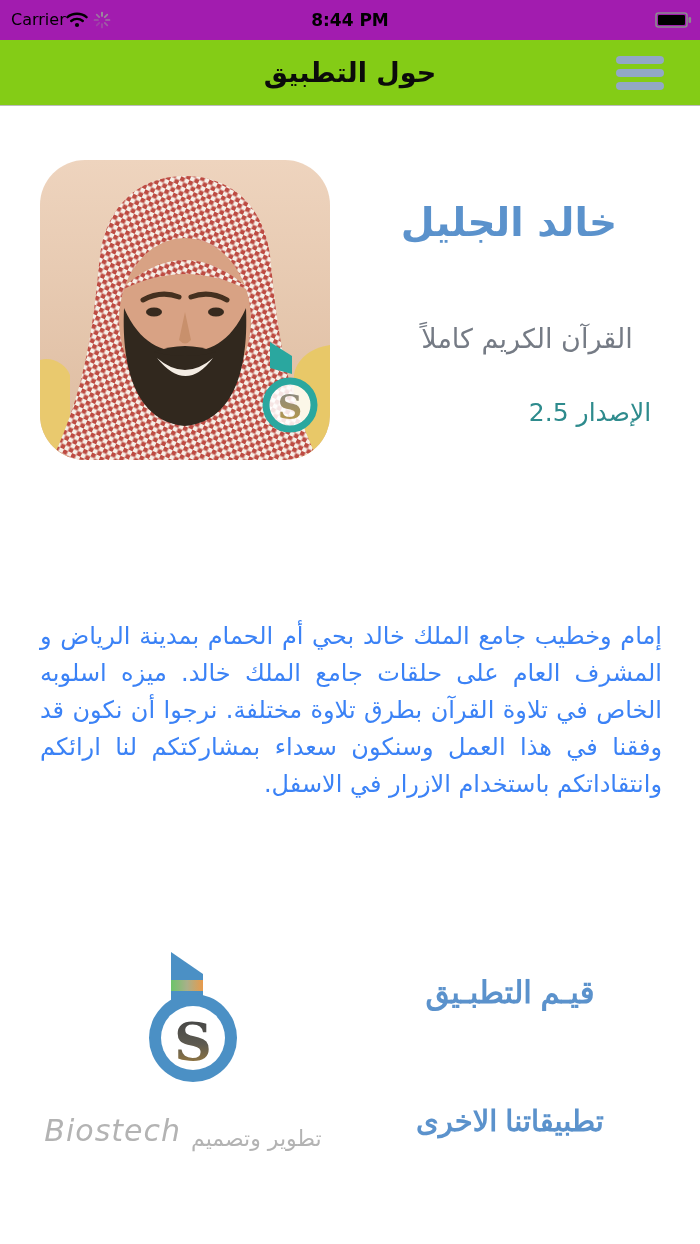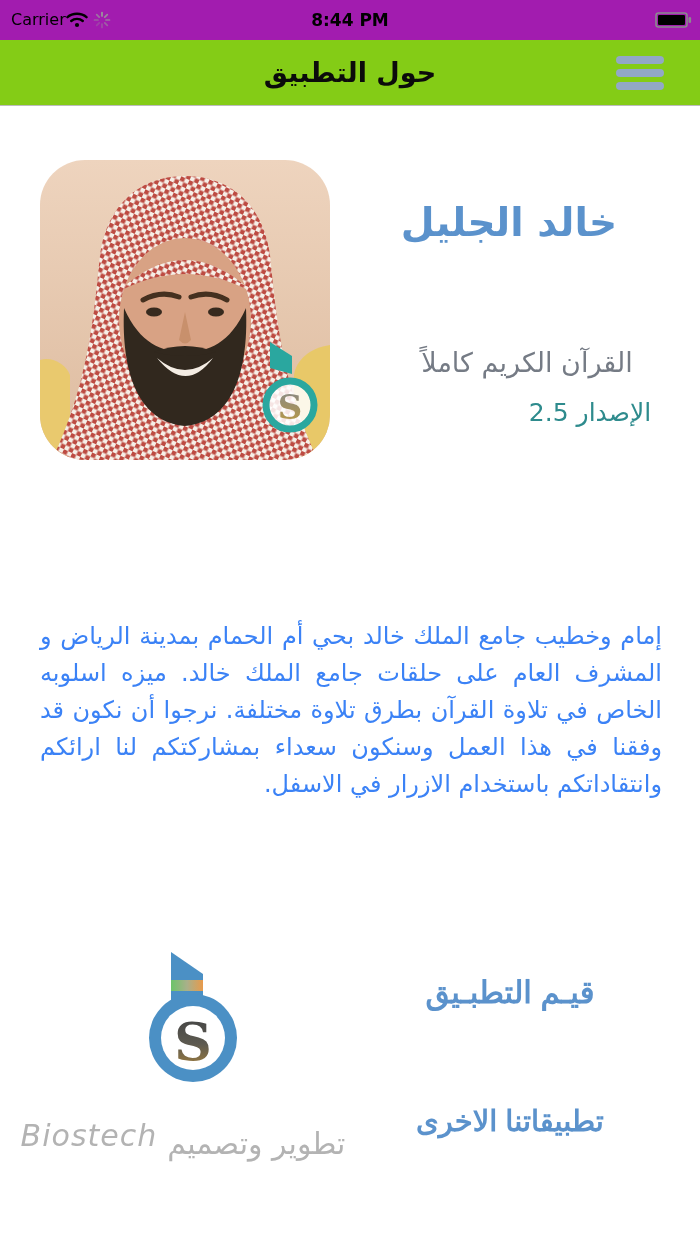--- a/index.html
+++ b/index.html
@@ -45,21 +45,21 @@
     position:absolute; left:40px; top:160px; width:290px; height:300px;
     border-radius:45px; overflow:hidden;
   }
   .name {
     position:absolute; left:359px; top:200px; width:300px;
     text-align:center; font-size:39px; font-weight:700; color:#5b92cc;
     direction:rtl; white-space:nowrap;
   }
   .subtitle {
     position:absolute; left:377px; top:323px; width:300px;
-    text-align:center; font-size:27px; color:#757b85; direction:rtl; white-space:nowrap;margin-top:24px;
+    text-align:center; font-size:27px; color:#757b85; direction:rtl; white-space:nowrap;
   }
   .version {
     position:absolute; left:480px; top:398px; width:220px;
     text-align:center; font-size:25px; color:#2e8b8d; direction:rtl; white-space:nowrap;
   }
   
   .about {
     position:absolute; left:40px; top:618px; width:622px;
     direction:rtl; text-align:justify; font-size:24px; line-height:37px;
     color:#3b82f6;
@@ -74,21 +74,21 @@
   .other-apps-button {
     position:absolute; left:400px; top:1104px; width:220px;
     text-align:center; font-size:29px; font-weight:700; color:#5b92cc;
     direction:rtl; background:none; border:none; cursor:pointer; white-space:nowrap;
   }
   .credit {
     position:absolute; left:53px; top:1110px; width:260px;
     display:flex; direction:rtl; justify-content:center; align-items:center; gap:10px;
     color:#b3b3b3; white-space:nowrap;
   }
-  .credit .credit-text { font-size:30px;margin-top:16px; }
+  .credit .credit-text { font-size:22px;margin-top:16px; }
   .credit .brand { font-size:30px; font-style:italic; letter-spacing:1px; }
 </style>
 </head>
 <body>
 
 <div class="screen">
 
   <div class="status-bar">
     <span class="carrier">Carrier</span>
     <span class="wifi">

